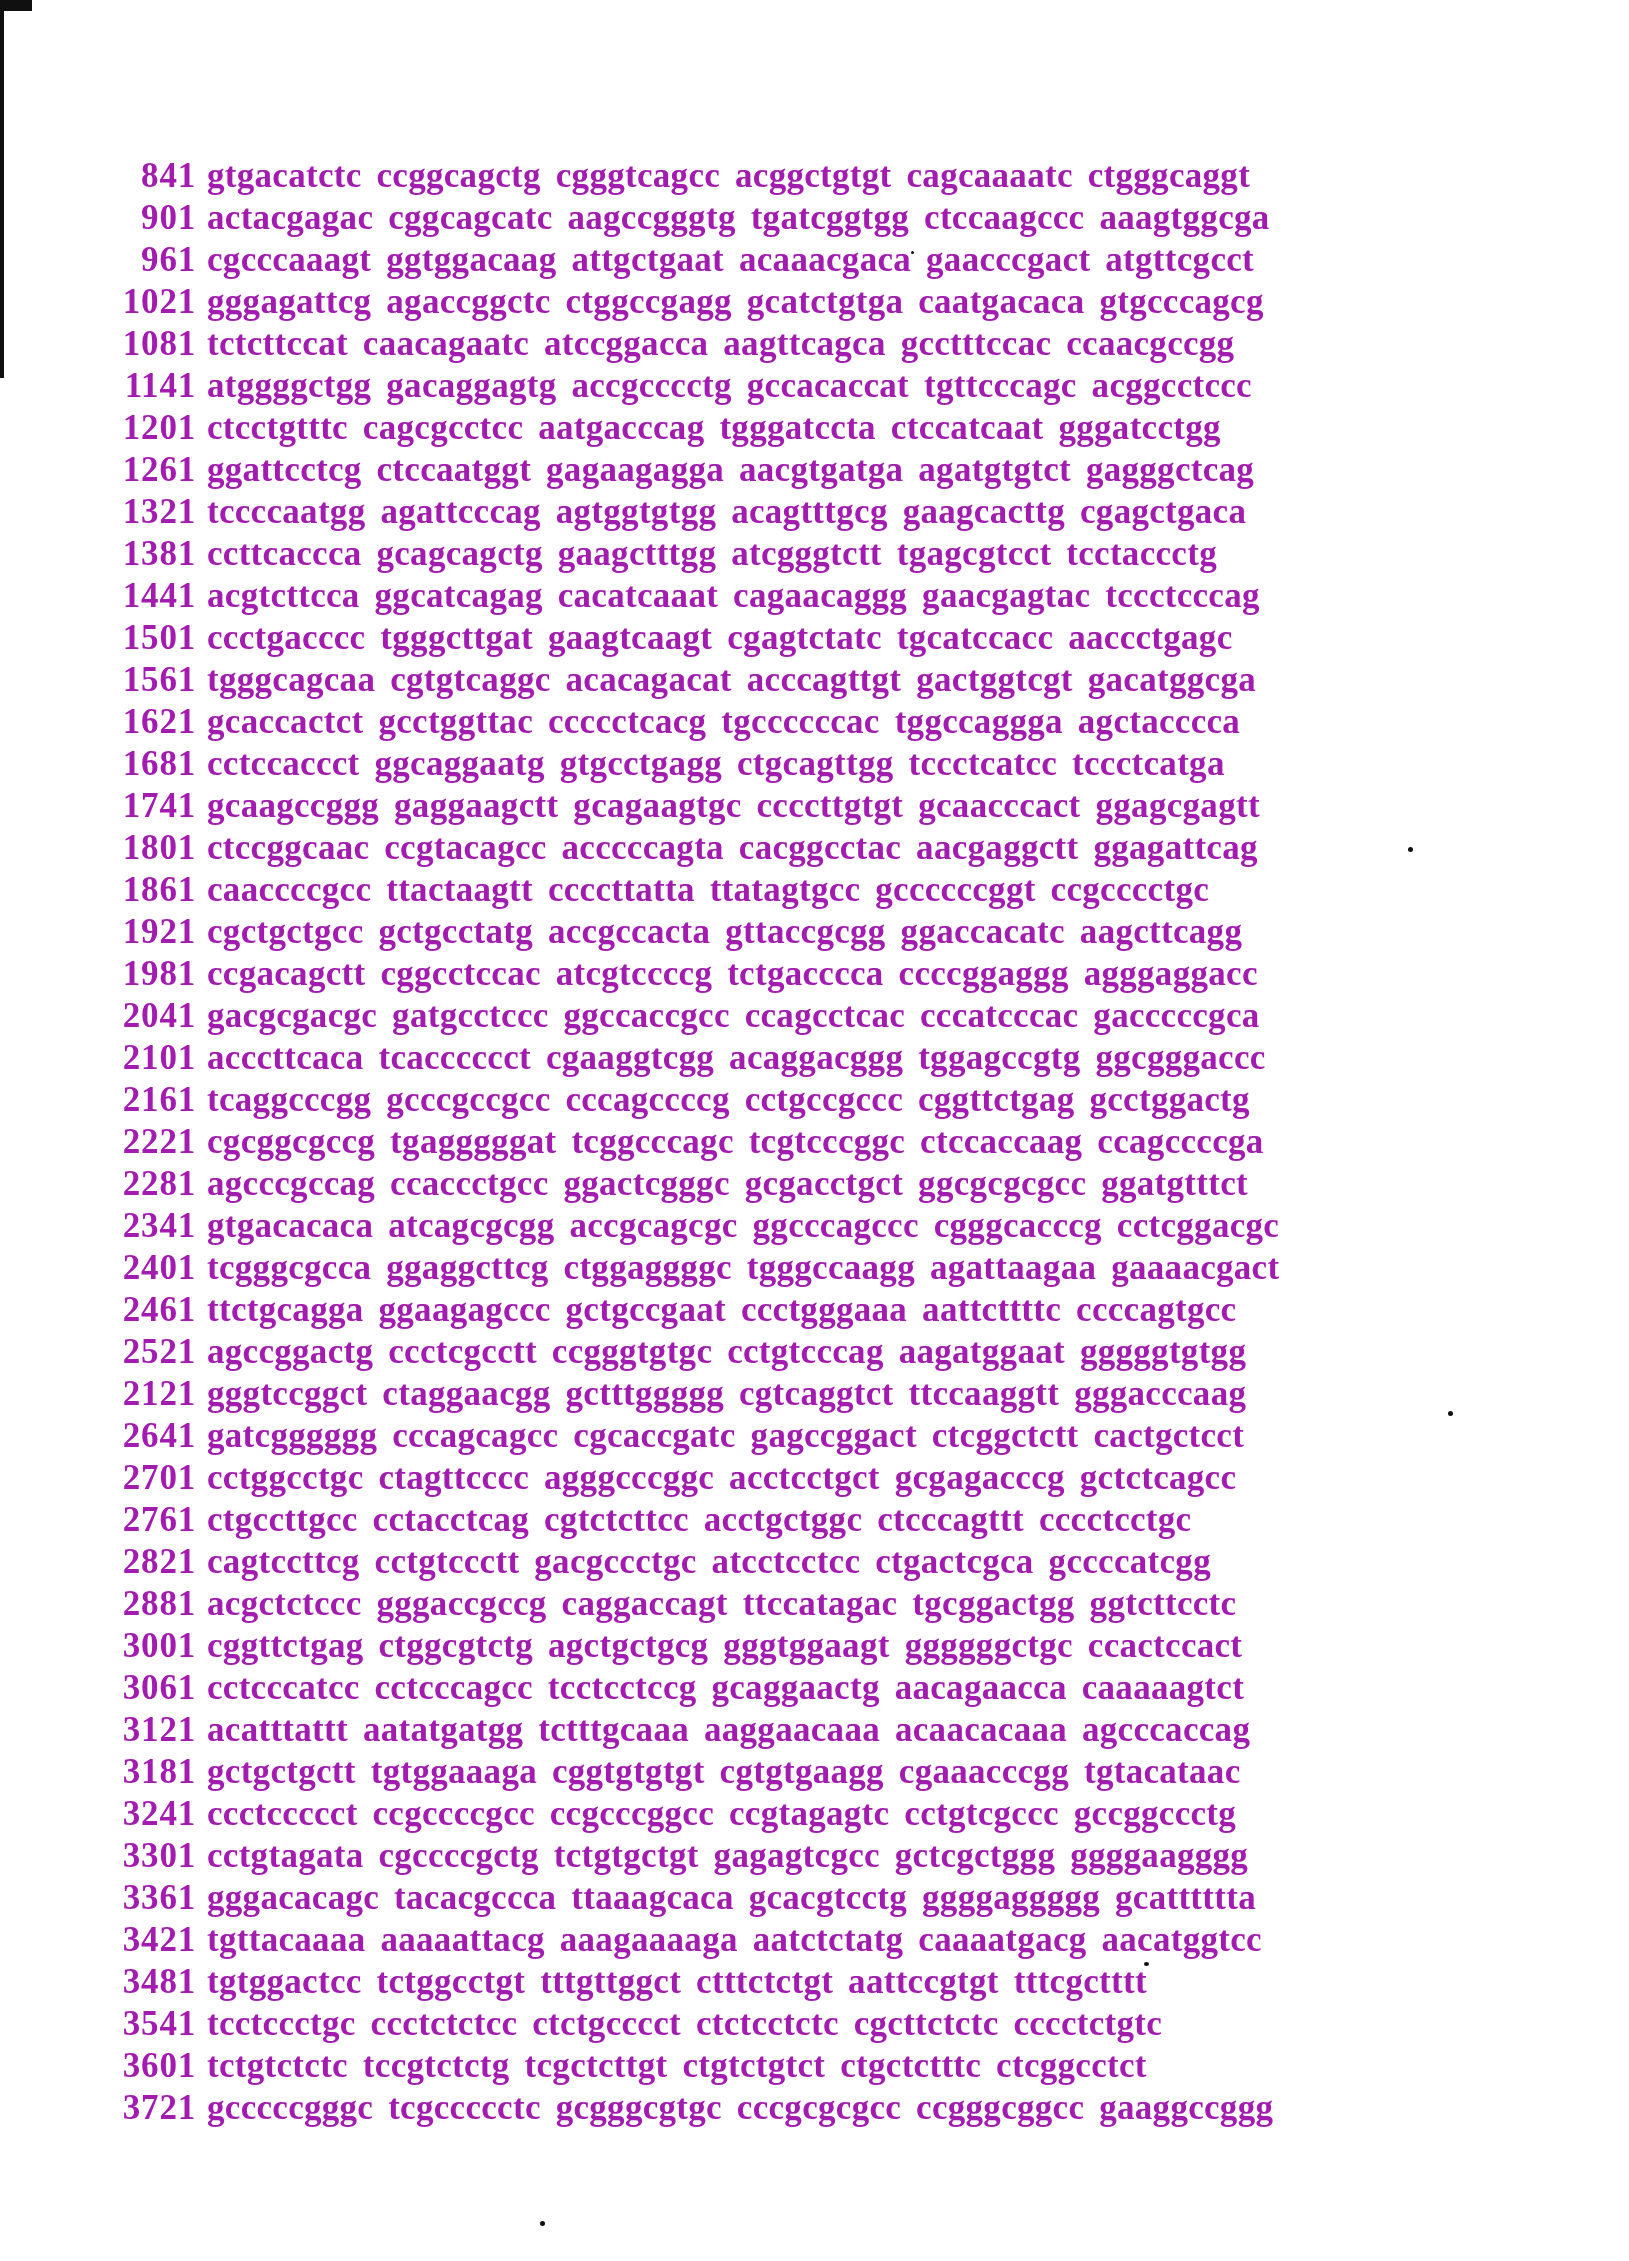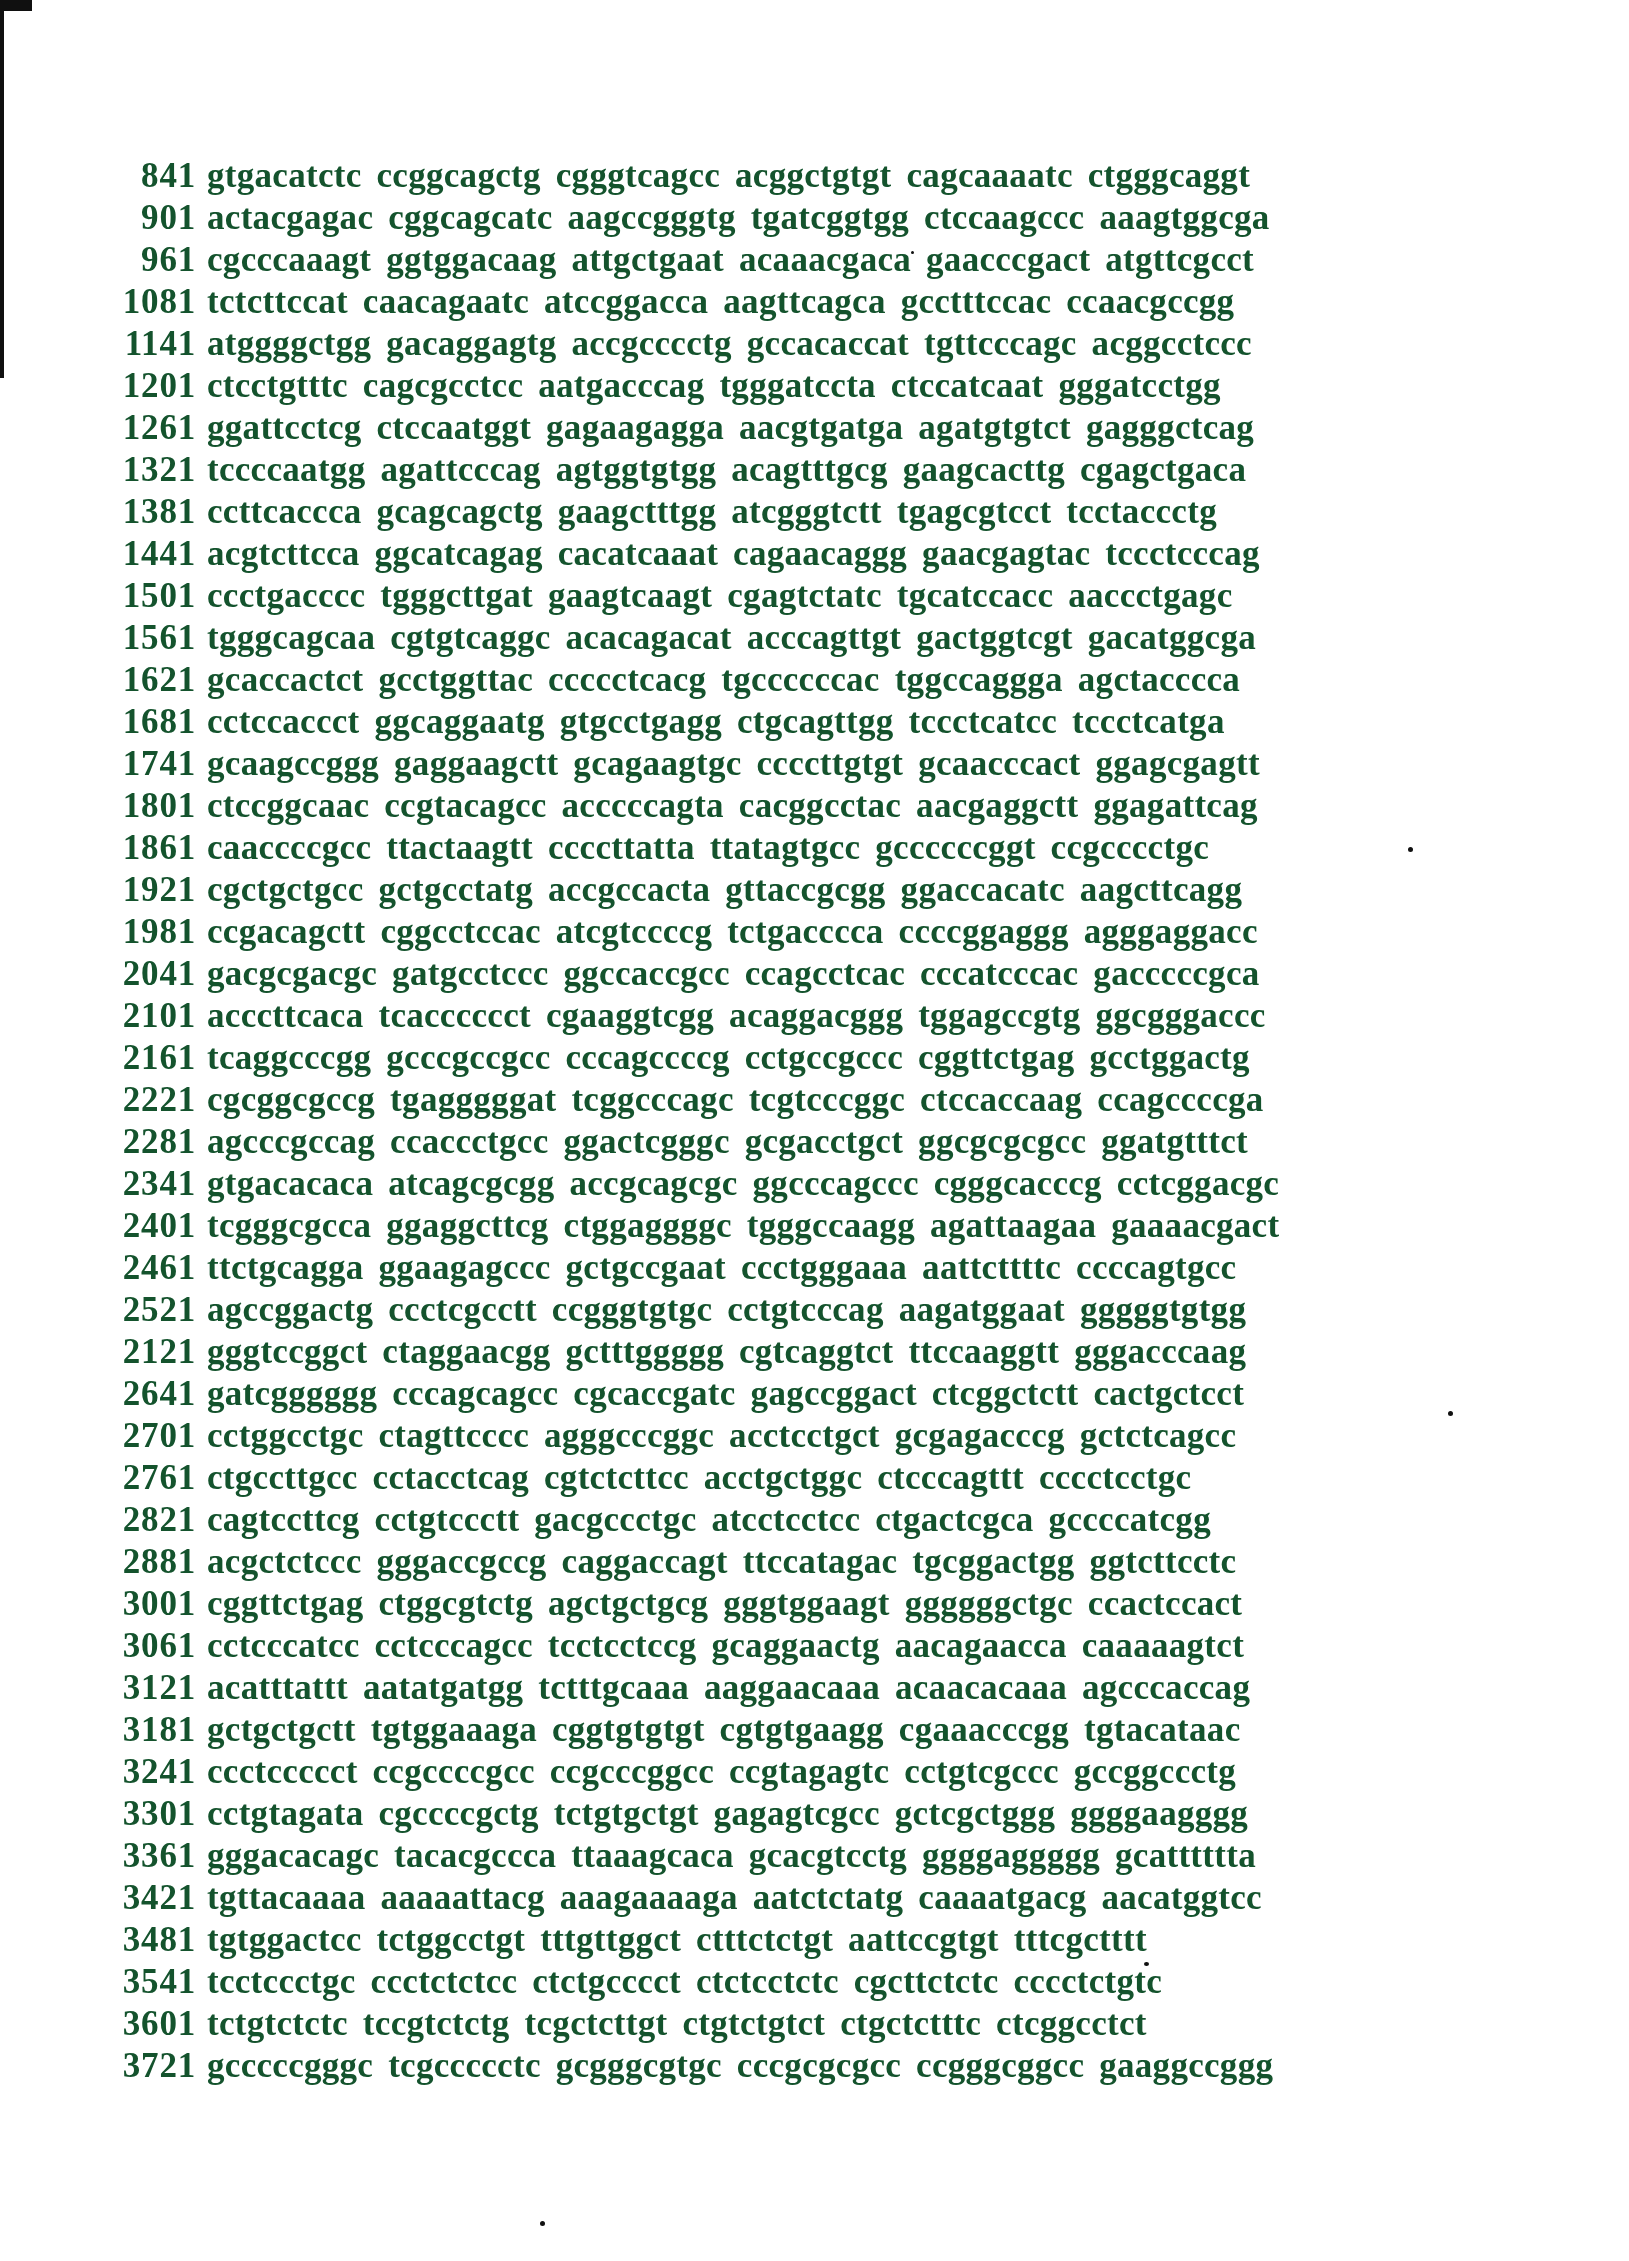--- a/index.html
+++ b/index.html
@@ -16,21 +16,21 @@
   }
   .page {
     position: absolute;
     inset: 0;
     background: #ffffff;
   }
   .listing {
     position: absolute;
     top: 155px;
     left: 72px;
-    color: #14532d;
+    color: #a21caf;
     font-weight: bold;
     font-size: 35px;
     letter-spacing: 0.3px;
   }
   .seq-row {
     display: flex;
     align-items: baseline;
     height: 42px;
     line-height: 42px;
     white-space: nowrap;
@@ -81,20 +81,24 @@
       </div>
       <div class="seq-row">
         <span class="seq-num">901</span>
         <span class="seq-groups">actacgagac cggcagcatc aagccgggtg tgatcggtgg ctccaagccc aaagtggcga</span>
       </div>
       <div class="seq-row">
         <span class="seq-num">961</span>
         <span class="seq-groups">cgcccaaagt ggtggacaag attgctgaat acaaacgaca gaacccgact atgttcgcct</span>
       </div>
       <div class="seq-row">
+        <span class="seq-num">1021</span>
+        <span class="seq-groups">gggagattcg agaccggctc ctggccgagg gcatctgtga caatgacaca gtgcccagcg</span>
+      </div>
+      <div class="seq-row">
         <span class="seq-num">1081</span>
         <span class="seq-groups">tctcttccat caacagaatc atccggacca aagttcagca gcctttccac ccaacgccgg</span>
       </div>
       <div class="seq-row">
         <span class="seq-num">1141</span>
         <span class="seq-groups">atggggctgg gacaggagtg accgcccctg gccacaccat tgttcccagc acggcctccc</span>
       </div>
       <div class="seq-row">
         <span class="seq-num">1201</span>
         <span class="seq-groups">ctcctgtttc cagcgcctcc aatgacccag tgggatccta ctccatcaat gggatcctgg</span>

